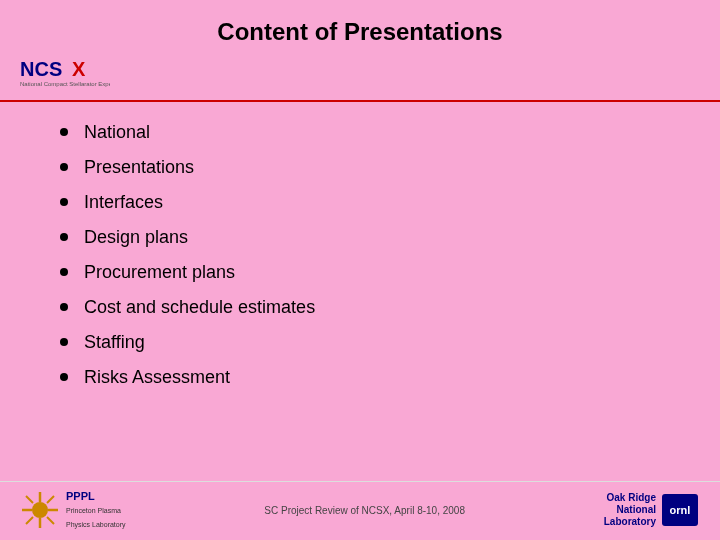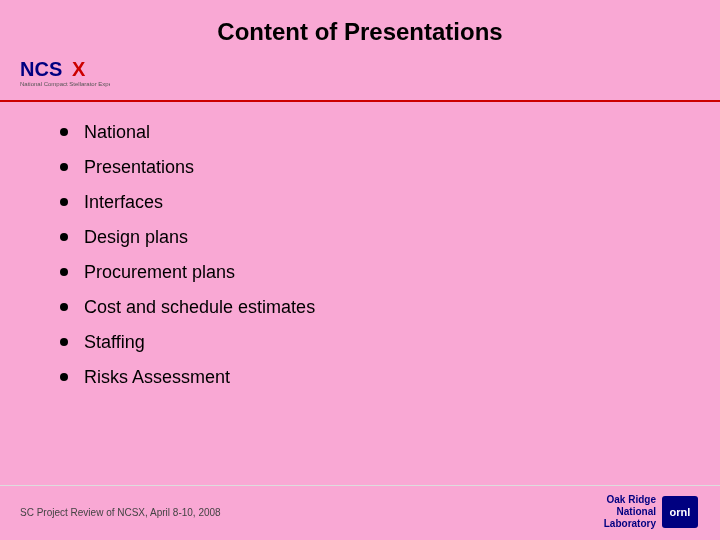--- a/index.html
+++ b/index.html
@@ -178,20 +178,35 @@
         </li>
         <li>
           <div class="bullet-dot"></div>
           <span>Risks Assessment</span>
         </li>
       </ul>
   </div>
 
   <div class="footer">
 
+    <div class="footer-pppl">
+      <svg class="pppl-sunburst" viewBox="0 0 40 40">
+
+        <circle cx="20" cy="20" r="8" fill="#cc8800"></circle>
+        <line x1="20" y1="2" x2="20" y2="12" stroke="#cc8800" stroke-width="2.5"></line>
+        <line x1="20" y1="28" x2="20" y2="38" stroke="#cc8800" stroke-width="2.5"></line>
+        <line x1="2" y1="20" x2="12" y2="20" stroke="#cc8800" stroke-width="2.5"></line>
+        <line x1="28" y1="20" x2="38" y2="20" stroke="#cc8800" stroke-width="2.5"></line>
+        <line x1="6" y1="6" x2="13" y2="13" stroke="#cc8800" stroke-width="2"></line>
+        <line x1="27" y1="27" x2="34" y2="34" stroke="#cc8800" stroke-width="2"></line>
+        <line x1="34" y1="6" x2="27" y2="13" stroke="#cc8800" stroke-width="2"></line>
+        <line x1="13" y1="27" x2="6" y2="34" stroke="#cc8800" stroke-width="2"></line>
+      </svg>
+      <div class="pppl-text">PPPL<br><span style="font-size:7px; font-weight:normal; color:#333;">Princeton Plasma<br>Physics Laboratory</span></div>
+    </div>
 
     <div class="footer-center">
       <div>SC Project Review of NCSX, April 8-10, 2008</div>
     </div>
 
     <div class="footer-ornl">
       <div class="ornl-logo-text">Oak Ridge<br>National<br>Laboratory</div>
       <svg class="ornl-shape" viewBox="0 0 40 36">
         <rect x="2" y="2" width="36" height="32" rx="3" fill="#000080"></rect>
         <text x="20" y="22" font-size="11" font-weight="bold" fill="white" text-anchor="middle" font-family="Arial">ornl</text>

